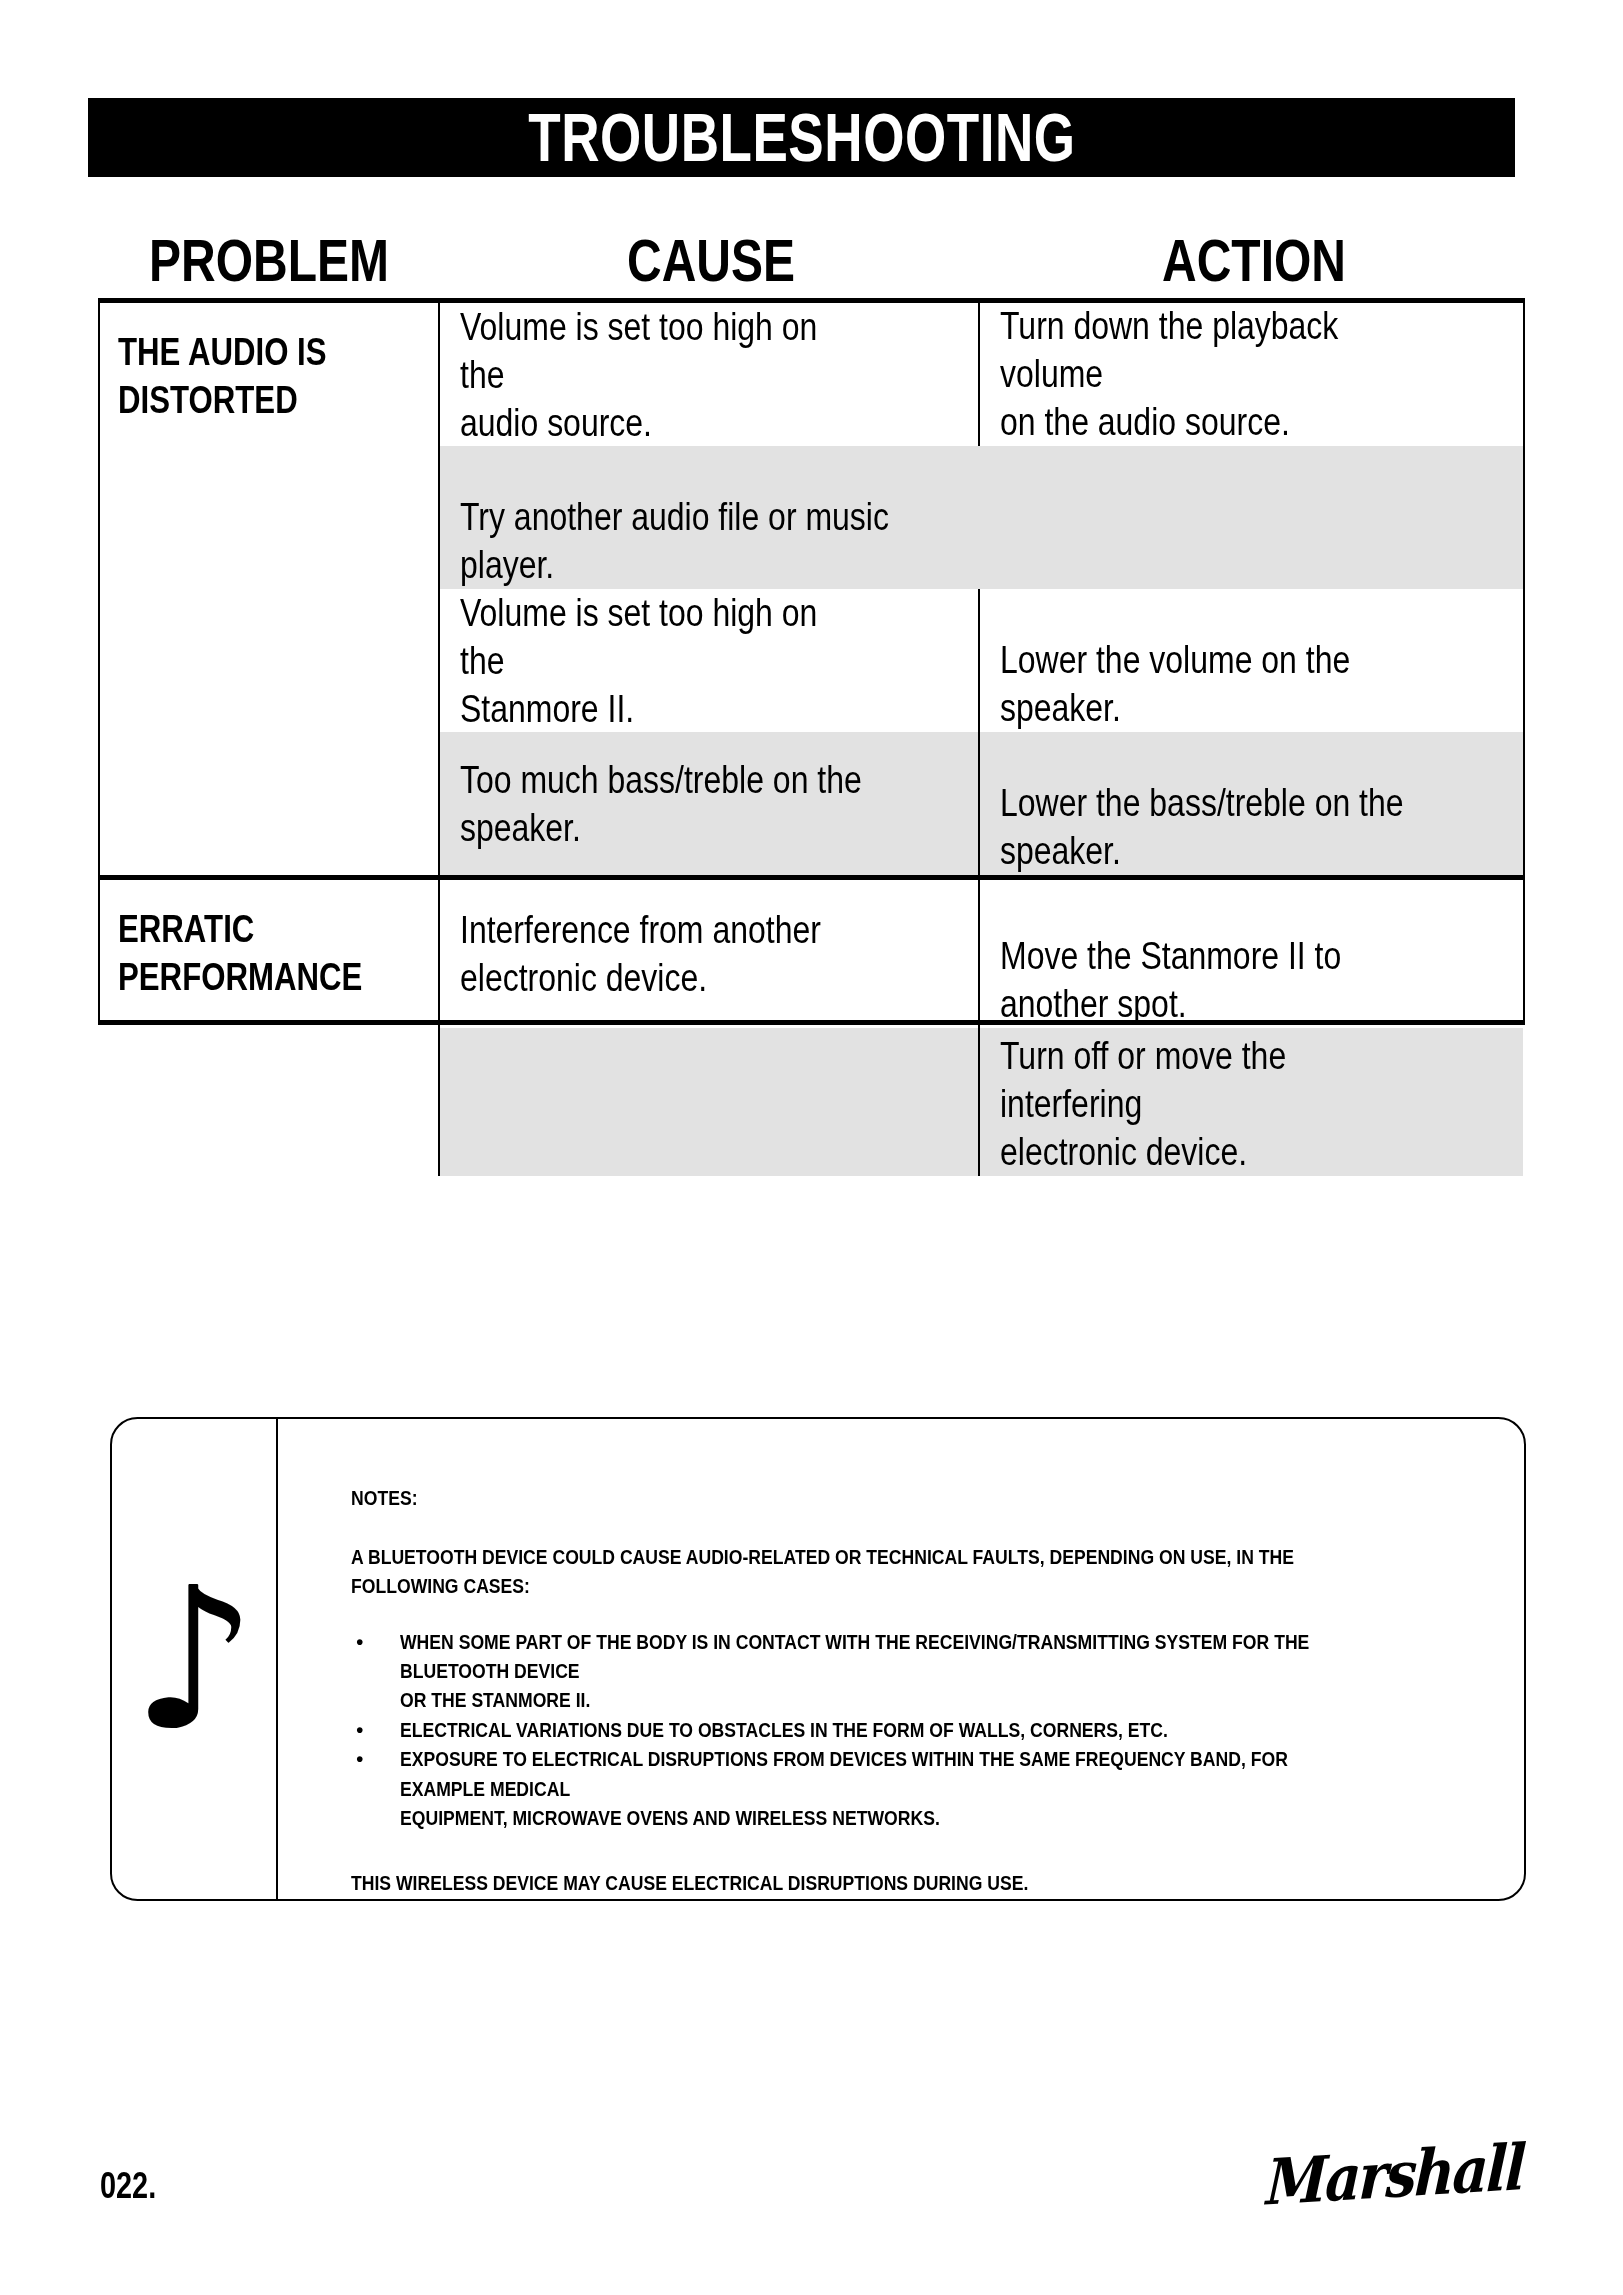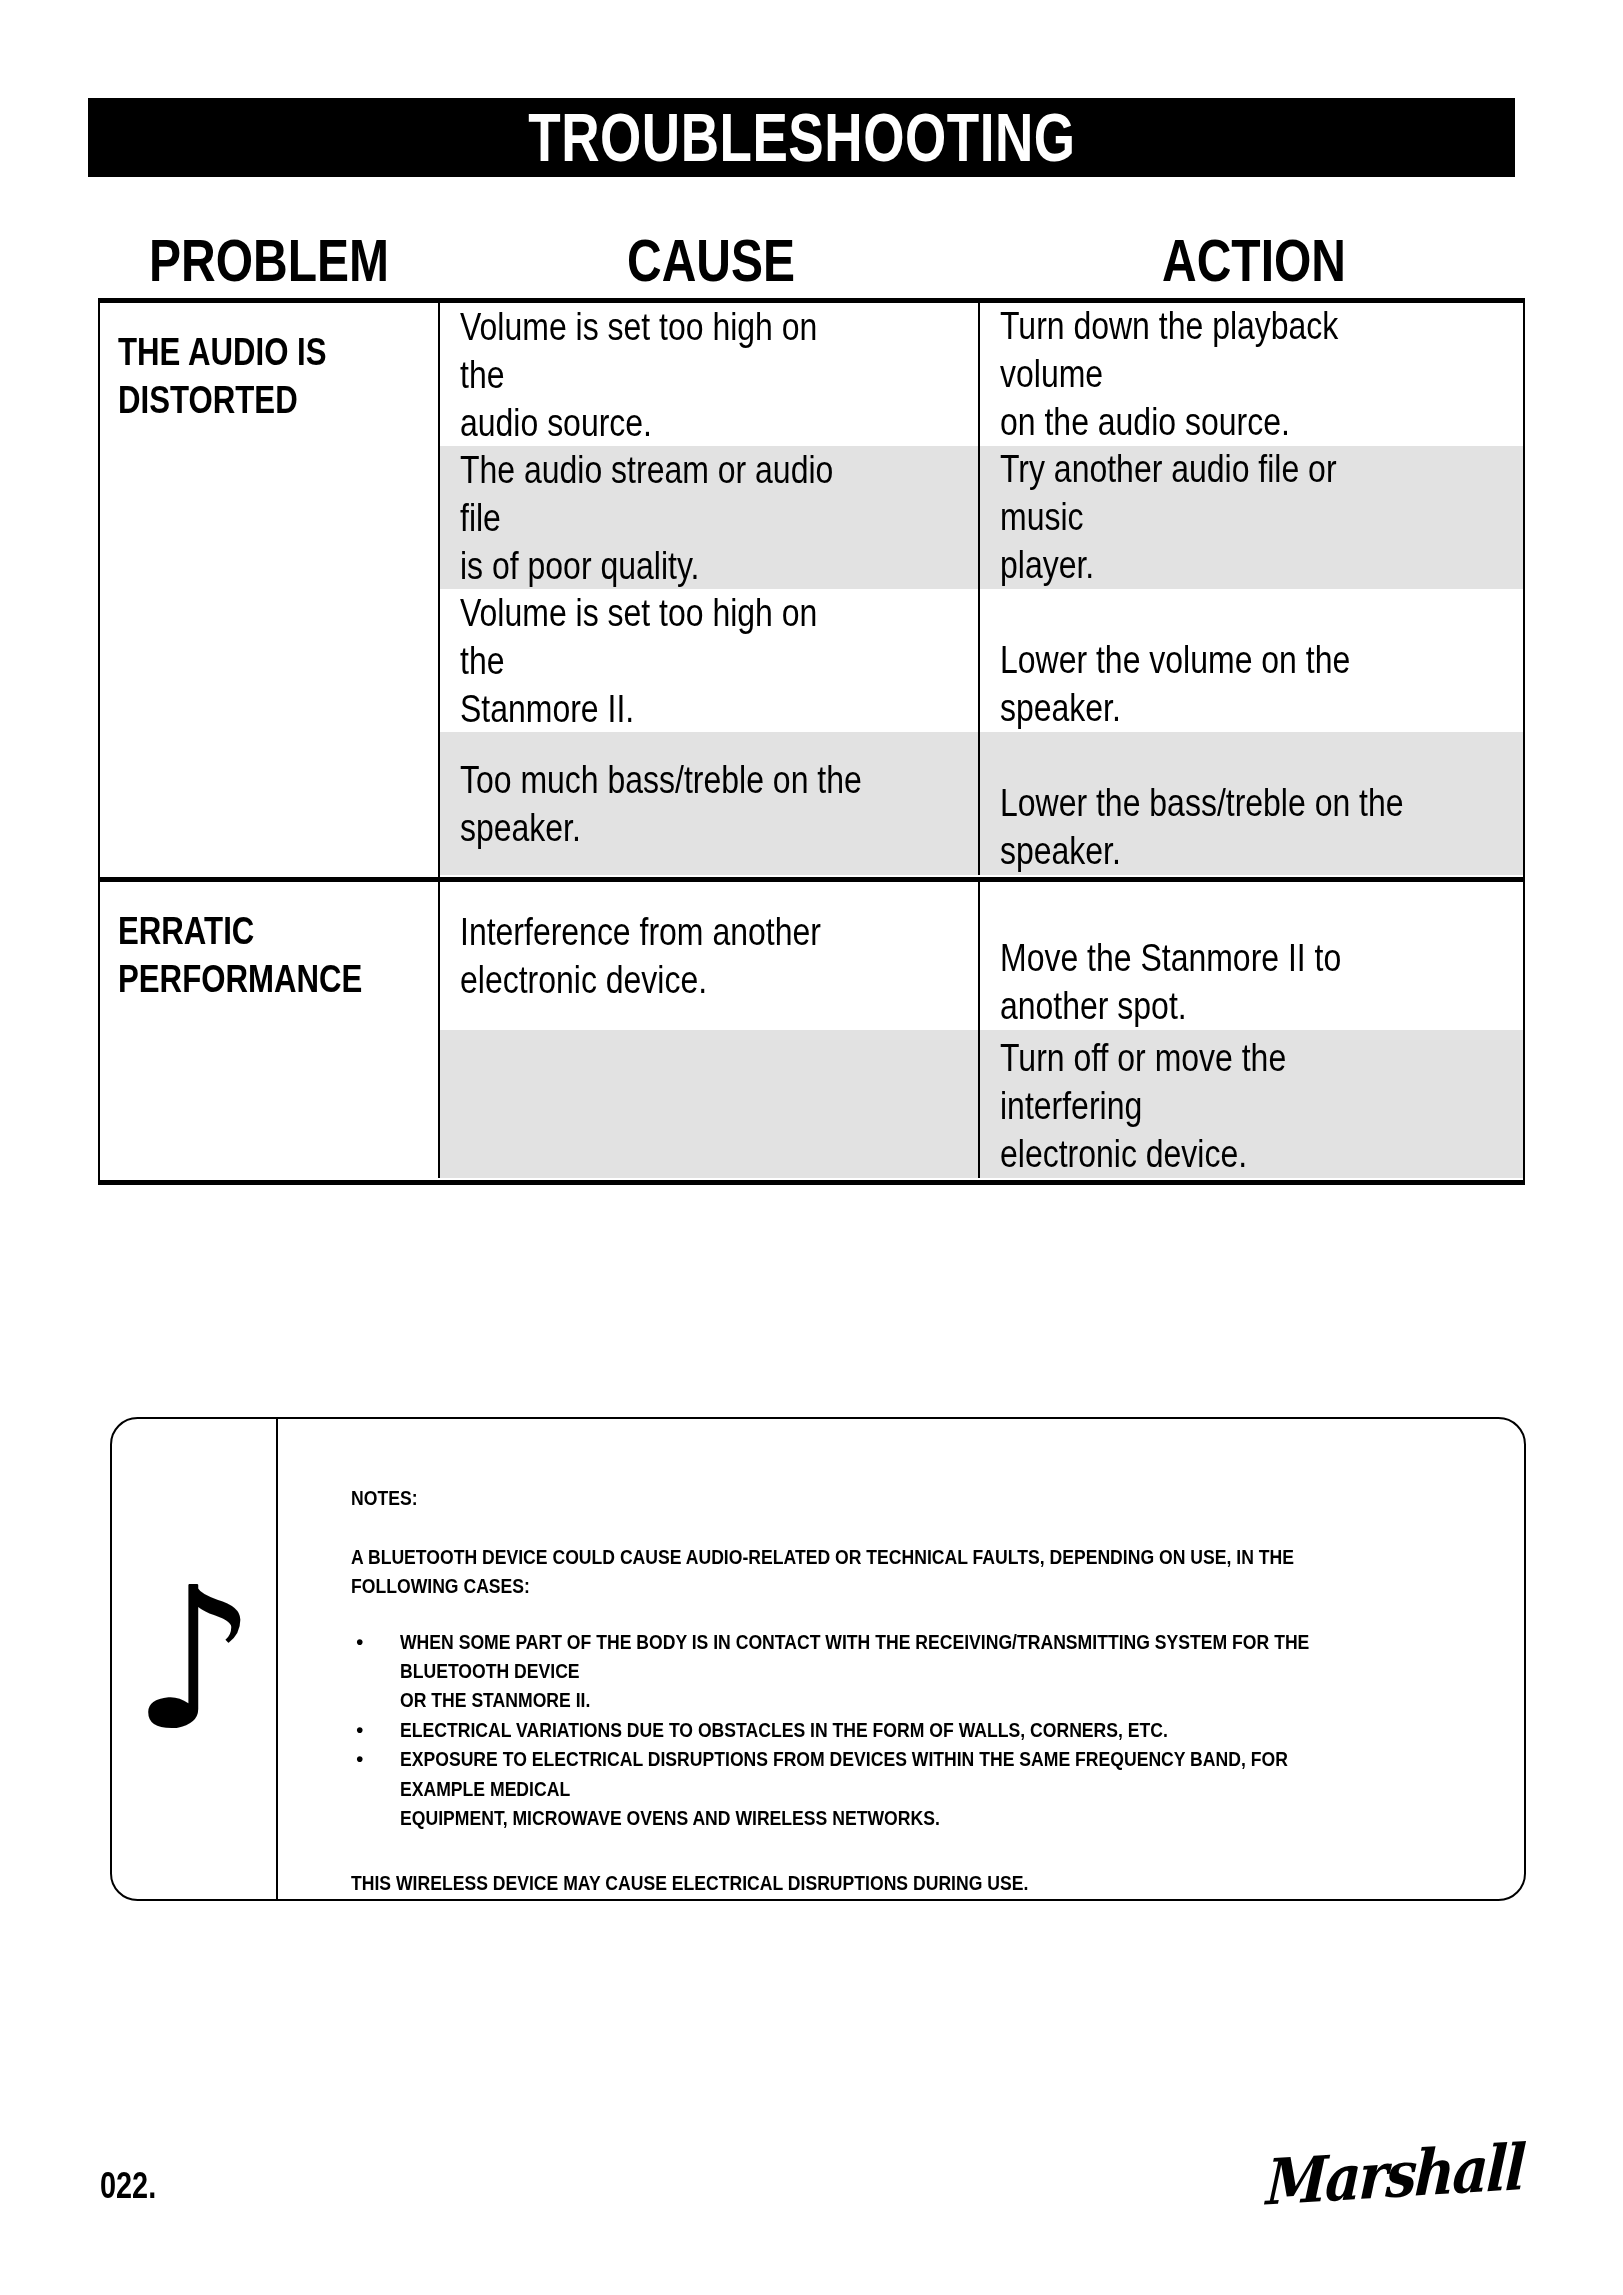--- a/index.html
+++ b/index.html
@@ -33,21 +33,21 @@
   .col-header{
     position:absolute;top:228px;height:65px;text-align:center;
     font-size:60px;font-weight:bold;line-height:65px;white-space:nowrap;
   }
   #hdr-problem{left:98px;width:342px;}
   #hdr-cause{left:440px;width:542px;}
   #hdr-action{left:982px;width:544px;}
 
   
   #ts-table{
-    position:absolute;left:98px;top:298px;width:1427px;height:887px;
+    position:absolute;left:98px;top:298px;width:1427px;height:727px;
     box-sizing:border-box;
     border:2px solid #000;border-top:5.9px solid #000;border-bottom:5.9px solid #000;
     display:flex;flex-direction:column;
   }
   .section{display:flex;box-sizing:border-box;}
   #section-0{height:579px;border-bottom:5.9px solid #000;}
   #section-1{height:296px;}
   .problem-cell{
     box-sizing:border-box;width:340px;border-right:2px solid #000;
     padding:25px 13px 0 18.3px;
@@ -135,24 +135,20 @@
           <div class="cause-cell">
             <span class="cx sx82 celltext">Volume is set too high on the
 audio source.</span>
           </div>
           <div class="action-cell">
             <span class="cx sx82 celltext">Turn down the playback volume
 on the audio source.</span>
           </div>
         </div>
         <div class="trow shaded">
-          <div class="cause-cell">
-            <span class="cx sx82 celltext">The audio stream or audio file
-is of poor quality.</span>
-          </div>
           <div class="action-cell">
             <span class="cx sx82 celltext">Try another audio file or music
 player.</span>
           </div>
         </div>
         <div class="trow">
           <div class="cause-cell">
             <span class="cx sx82 celltext">Volume is set too high on the
 Stanmore II.</span>
           </div>

